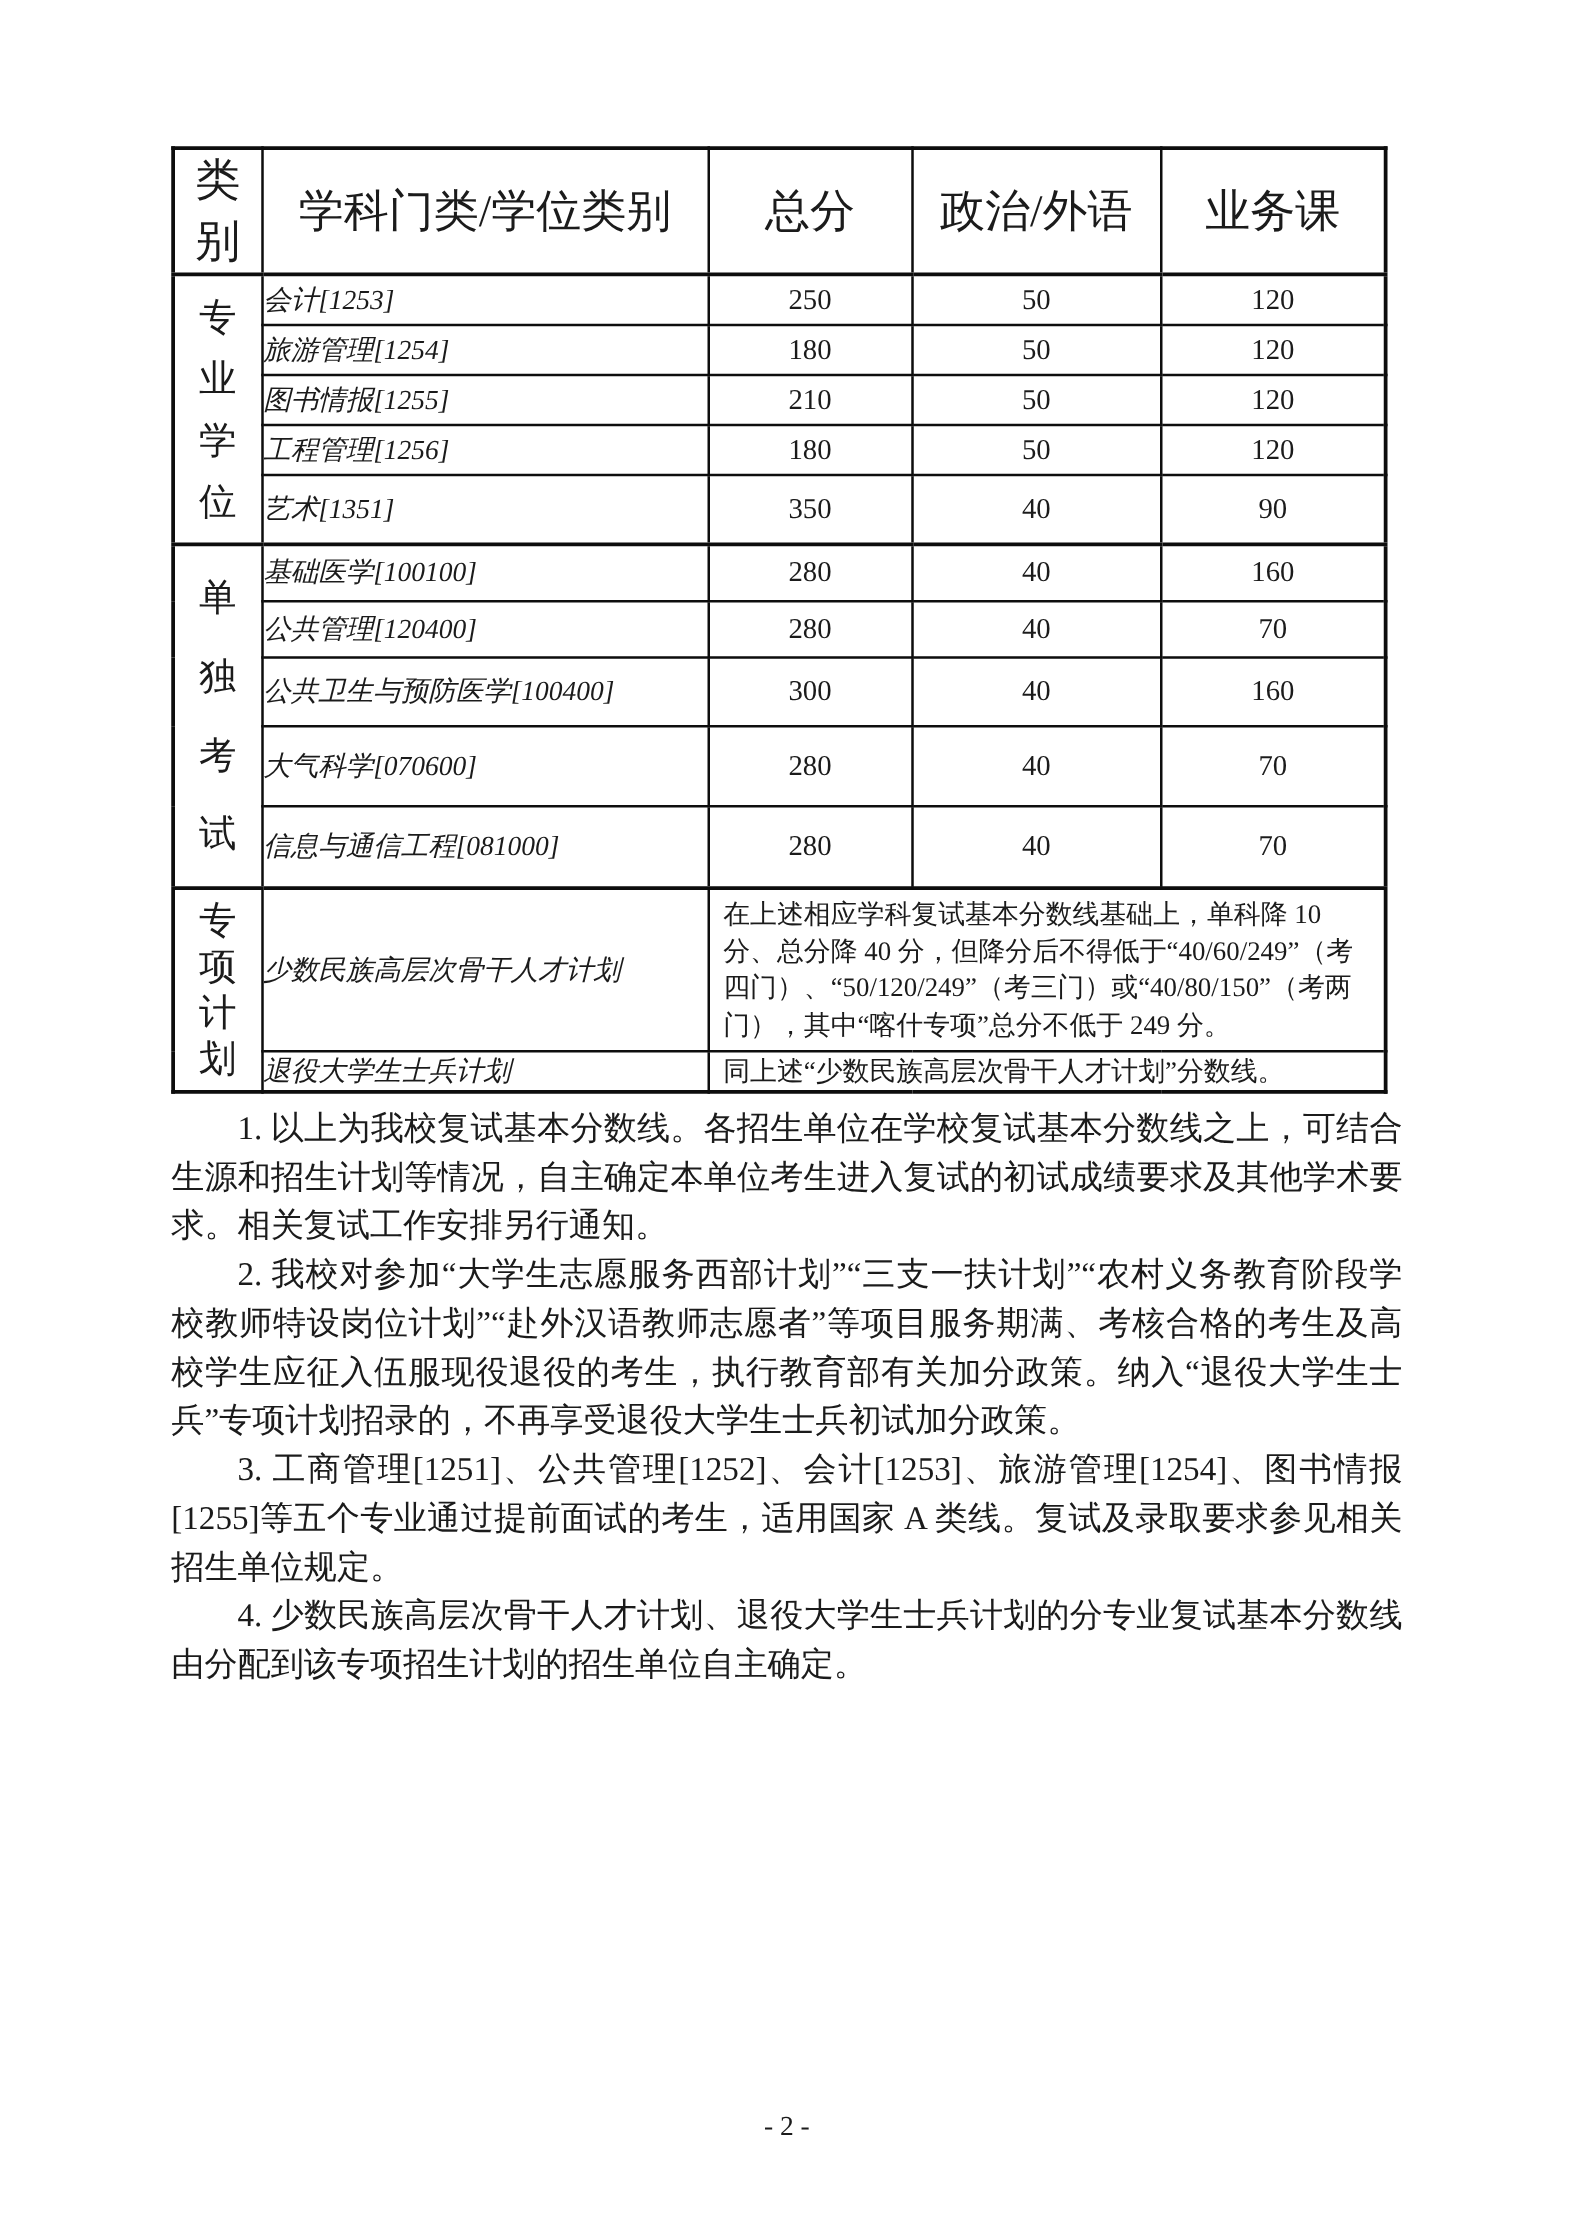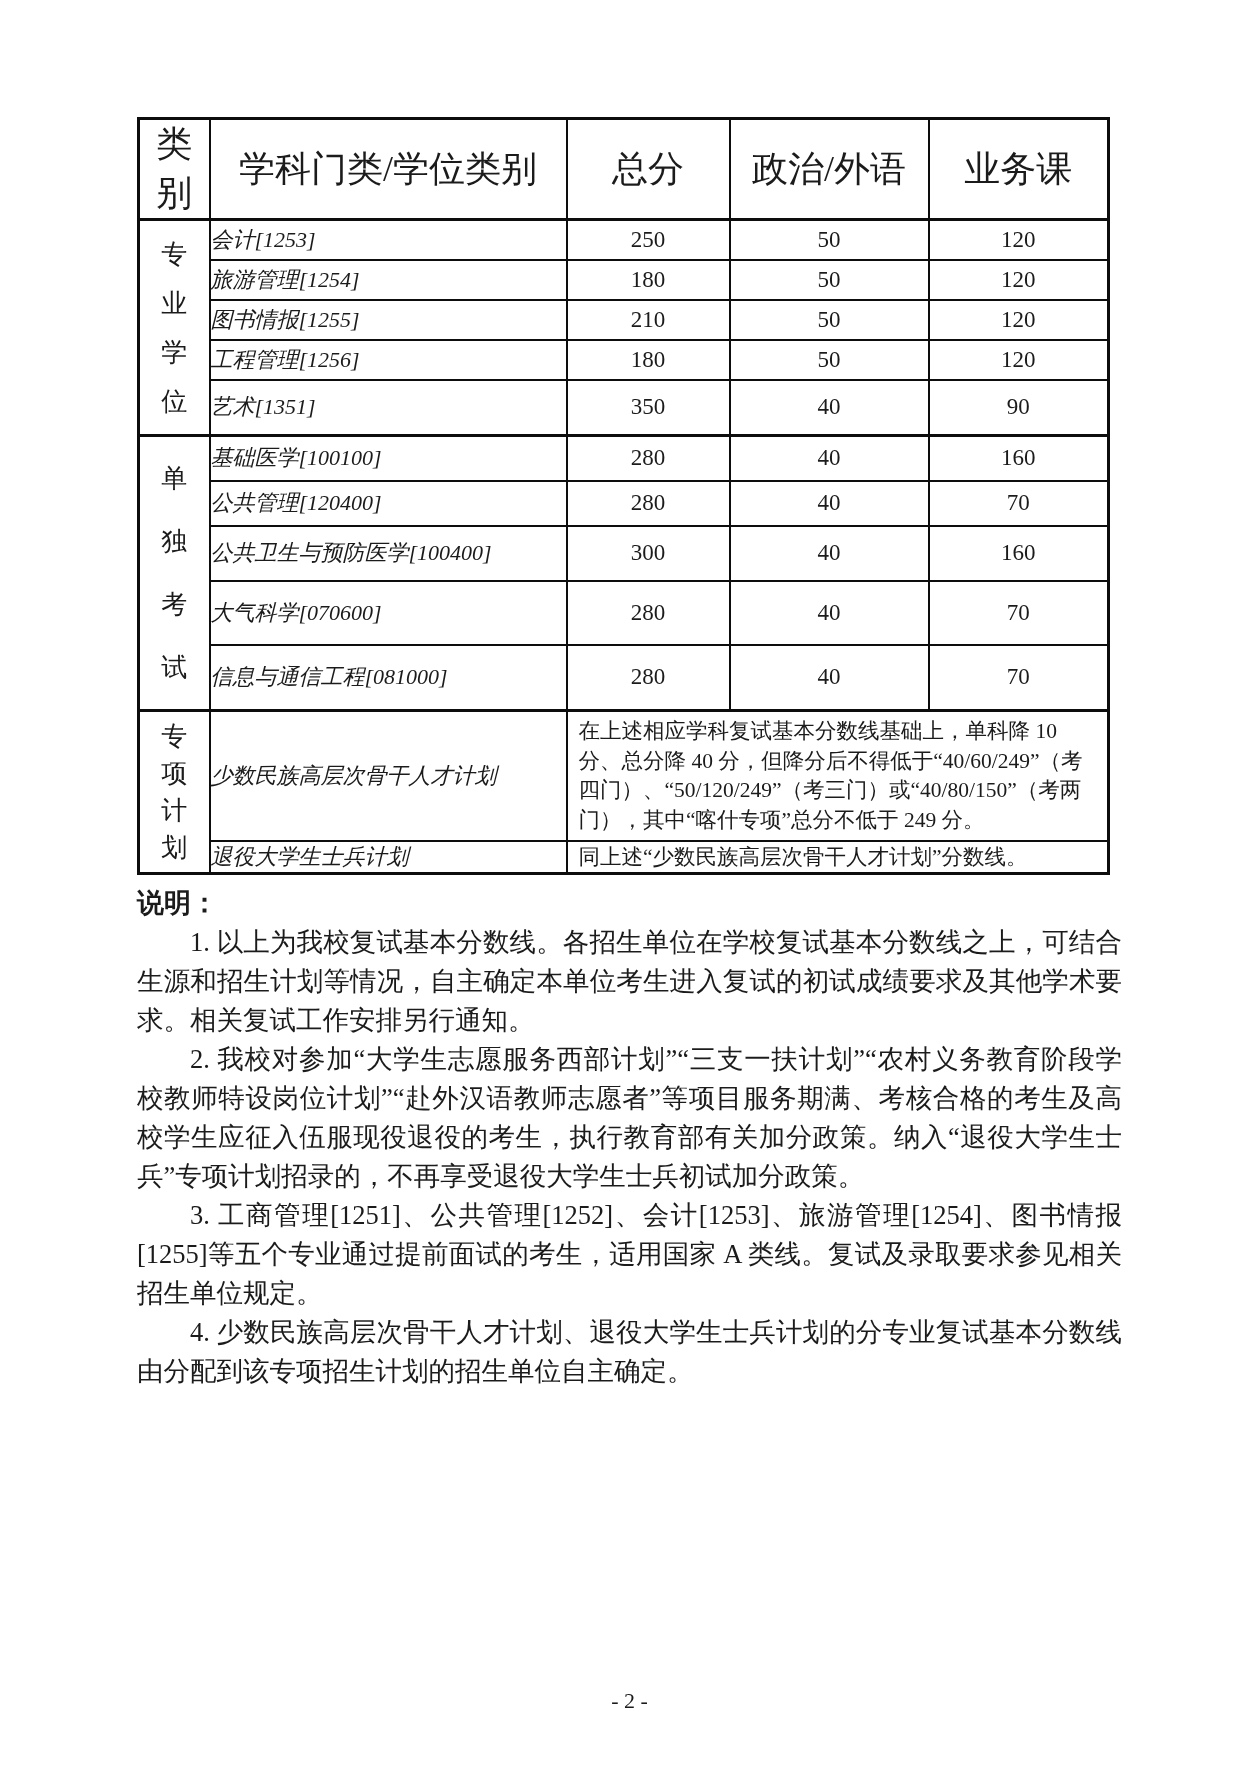--- a/index.html
+++ b/index.html
@@ -28,21 +28,21 @@
     font-size: 36px;
     font-weight: 500;
     text-align: center;
     height: 68px;
   }
   .sec-top td { border-top: 3px solid #0d0d0d; }
   td.cat-cell { text-align: center; }
   .vert {
     width: 1.15em;
     margin: 0 auto;
-    font-size: 26px;
+    font-size: 30px;
     font-weight: 500;
     word-break: break-all;
     letter-spacing: 0;
     text-align: center;
   }
   .lh-a { line-height: 49px; }
   .lh-b { line-height: 63px; }
   .lh-c { line-height: 37px; }
   td.label-cell {
     font-size: 22px;
@@ -182,21 +182,20 @@
         <td class="note-cell" colspan="3">在上述相应学科复试基本分数线基础上，单科降 10 分、总分降 40 分，但降分后不得低于“40/60/249”（考四门）、“50/120/249”（考三门）或“40/80/150”（考两门），其中“喀什专项”总分不低于 249 分。</td>
       </tr>
       <tr style="height:32px">
         <td class="label-cell">退役大学生士兵计划</td>
         <td class="note-cell single" colspan="3">同上述“少数民族高层次骨干人才计划”分数线。</td>
       </tr>
     </tbody>
   </table>
 
   <div class="notes">
-    <div class="notes-heading">说明：</div>
     <p>1. 以上为我校复试基本分数线。各招生单位在学校复试基本分数线之上，可结合生源和招生计划等情况，自主确定本单位考生进入复试的初试成绩要求及其他学术要求。相关复试工作安排另行通知。</p>
     <p>2. 我校对参加“大学生志愿服务西部计划”“三支一扶计划”“农村义务教育阶段学校教师特设岗位计划”“赴外汉语教师志愿者”等项目服务期满、考核合格的考生及高校学生应征入伍服现役退役的考生，执行教育部有关加分政策。纳入“退役大学生士兵”专项计划招录的，不再享受退役大学生士兵初试加分政策。</p>
     <p>3. 工商管理[1251]、公共管理[1252]、会计[1253]、旅游管理[1254]、图书情报[1255]等五个专业通过提前面试的考生，适用国家 A 类线。复试及录取要求参见相关招生单位规定。</p>
     <p>4. 少数民族高层次骨干人才计划、退役大学生士兵计划的分专业复试基本分数线由分配到该专项招生计划的招生单位自主确定。</p>
   </div>
 
 </div>
 
 <div class="page-footer">- 2 -</div>
 

